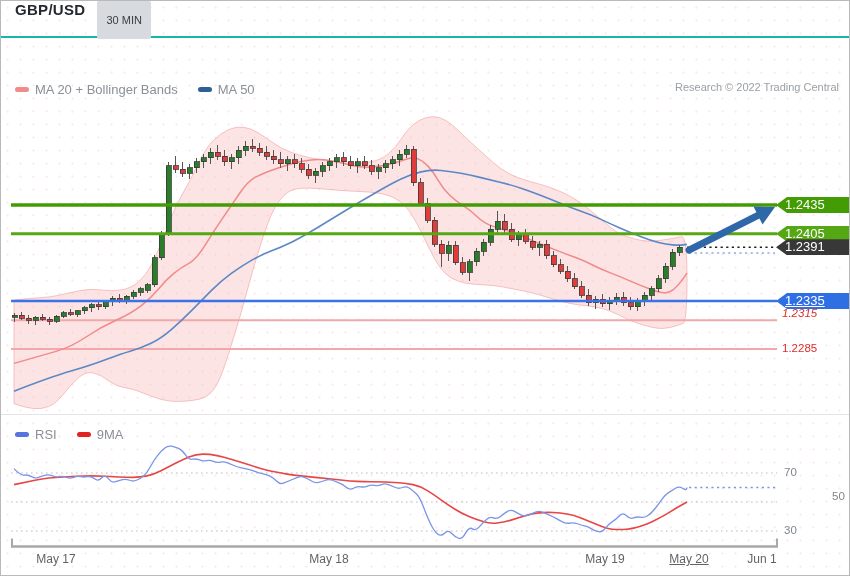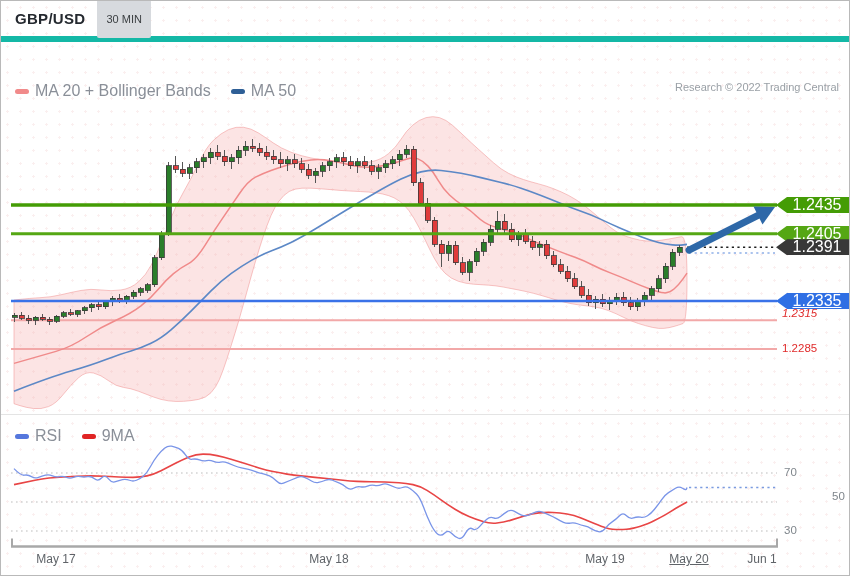--- a/index.html
+++ b/index.html
@@ -1,33 +1,33 @@
 <!DOCTYPE html>
 <html><head>
 <meta charset="utf-8">
 <style>
   html,body{margin:0;padding:0;background:#fff;}
   .frame{position:relative;width:850px;height:576px;background:#ffffff;border:1px solid #b9b9b9;
          box-sizing:border-box;font-family:"Liberation Sans",sans-serif;overflow:hidden;}
   .frame::before{content:"";position:absolute;inset:0;
          background-image:radial-gradient(rgba(232,166,166,.18) 1px,transparent 1.3px);
          background-size:13px 13px;pointer-events:none;}
-  .hdr{position:absolute;top:0;left:0;right:0;height:35px;border-bottom:6px solid #14b8a6;
-       display:flex;align-items:center;padding:0 14px;gap:12px;}
+  .hdr{position:absolute;top:0;left:0;right:0;height:35px;border-bottom:2px solid #14b8a6;
+       display:flex;align-items:flex-start;padding:0 14px;gap:12px;}
   .sym{font-size:15px;font-weight:bold;color:#24292f;letter-spacing:.3px;}
   .badge{background:#d7dade;color:#3c4043;font-size:11px;padding:13px 9px;border-radius:2px;}
   .dt{position:absolute;top:42px;left:14px;font-size:12.5px;color:#202124;}
   .legend{position:absolute;left:14px;display:flex;gap:20px;align-items:center;
-          font-size:16px;color:#8a8f98;}
+          font-size:13px;color:#8a8f98;}
   .li{display:flex;align-items:center;}
   .sw{display:inline-block;width:14px;height:5px;border-radius:2.5px;margin-right:6px;}
   .attr{position:absolute;top:80px;right:10px;font-size:11px;color:#9aa0a6;}
   svg.canvas{position:absolute;left:0;top:0;}
-  .tag{position:absolute;left:775px;width:73px;height:16px;color:#fff;font-size:16px;
-       line-height:16px;text-align:center;padding-left:9px;box-sizing:border-box;
+  .tag{position:absolute;left:775px;width:73px;height:16px;color:#fff;font-size:13px;
+       line-height:16px;text-align:left;padding-left:9px;box-sizing:border-box;
        clip-path:polygon(0 50%,11px 0,100% 0,100% 100%,11px 100%);}
   .lvl-txt{position:absolute;left:781px;font-size:11.5px;}
   .scale-lbl{position:absolute;left:783px;font-size:11.5px;color:#7f868c;}
   .x-lbl{position:absolute;top:551px;transform:translateX(-50%);font-size:12px;color:#5f6368;}
   .divider{position:absolute;left:0;right:0;height:1px;background:#e4e4e4;}
 </style>
 </head>
 <body>
 
 <div class="frame">

